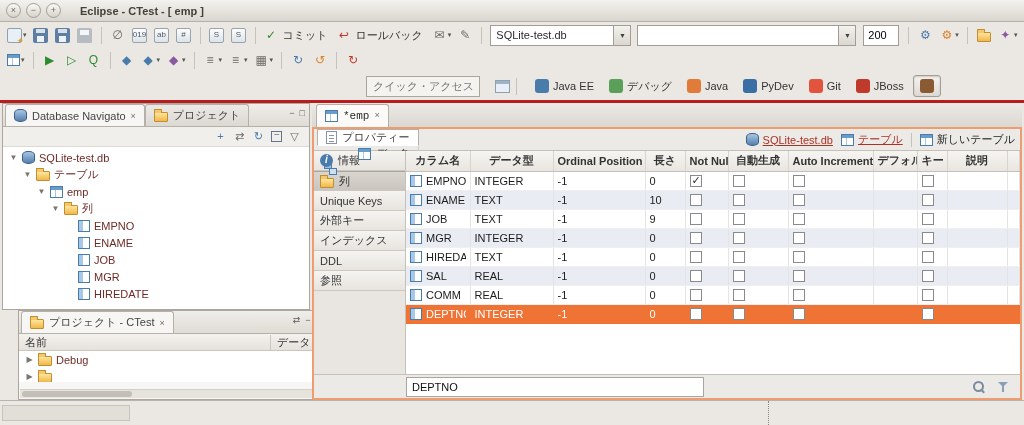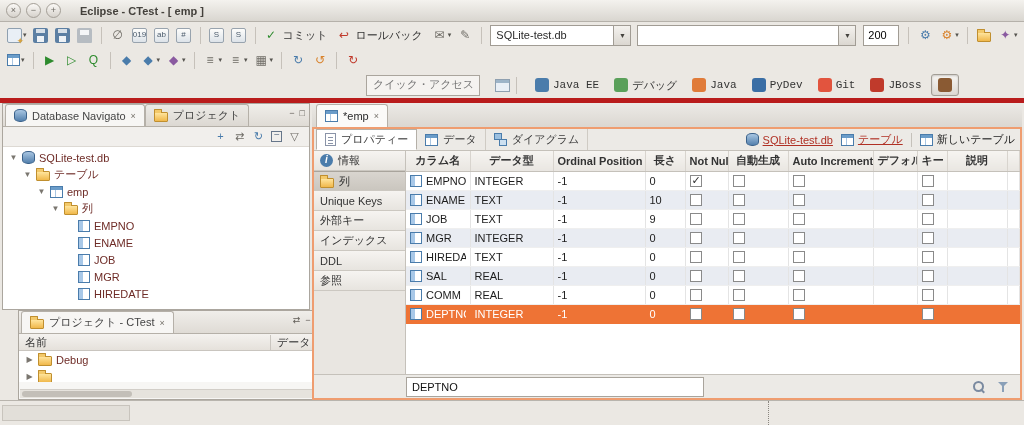--- a/index.html
+++ b/index.html
@@ -35,21 +35,21 @@
 .glyph-gray{color:#6f6c66;}
 .tlabel-btn{color:#333;padding:0 3px;white-space:nowrap;}
 .combo{display:flex;align-items:center;height:21px;background:#fff;border:1px solid #a19c94;margin:0 2px;flex:none;}
 .combo .cval{padding:0 5px;overflow:hidden;white-space:nowrap;}
 .combo .cbtn{width:17px;align-self:stretch;background:linear-gradient(#f4f2ee,#dbd7d1);border-left:1px solid #a19c94;display:flex;align-items:center;justify-content:center;font-size:7px;color:#44423d;}
 .combo.db .cval{width:122px;}
 .combo.schema .cval{width:200px;}
 .limit-input{width:36px;height:21px;border:1px solid #a19c94;padding:0 4px;font:inherit;margin:0 3px;}
 
 
-.row3{position:absolute;top:72px;left:0;width:100%;height:31px;display:flex;align-items:center;background:#ebe8e3;border-bottom:5px solid #b91c1c;font-family:Liberation Mono, monospace;}
+.row3{position:absolute;top:72px;left:0;width:100%;height:31px;display:flex;align-items:center;background:#ebe8e3;border-bottom:3px solid #b91c1c;}
 .quick-access{margin-left:366px;width:114px;height:21px;border:1px solid #aaa59d;background:#f5f3f0;color:#8a867f;padding:0 6px;font:inherit;flex:none;}
 .persp-switch{margin-left:12px;}
 .persp-switch-icon{width:15px;height:13px;border:1px solid #8fa0b0;background:#e9eff6;position:relative;}
 .persp-switch-icon::before{content:"";position:absolute;left:0;top:0;right:0;height:3px;background:#9db4c8;}
 .perspective-bar{display:flex;align-items:center;margin-left:8px;gap:3px;}
 .perspective{display:flex;align-items:center;gap:4px;padding:3px 6px;border-radius:3px;color:#333;white-space:nowrap;}
 .perspective.active{border:1px solid #a29d95;background:linear-gradient(#f7f5f2,#ddd9d3);box-shadow:inset 0 1px 2px rgba(0,0,0,.18);}
 .picon{width:14px;height:14px;border-radius:3px;flex:none;}
 
 
@@ -91,21 +91,21 @@
 
 .proj-header{display:flex;height:17px;background:linear-gradient(#f4f2ef,#e5e1db);border-bottom:1px solid #c9c5bf;align-items:center;color:#333;}
 .proj-col{padding:0 6px;white-space:nowrap;overflow:hidden;}
 .proj-col.name{width:252px;border-right:1px solid #c9c5bf;flex:none;}
 .proj-rows{background:#fff;height:31px;overflow:hidden;}
 .hscroll{position:absolute;bottom:1px;left:1px;right:1px;height:9px;background:#e6e3dd;border-top:1px solid #d2cec8;}
 .hscroll-thumb{position:absolute;left:2px;top:1px;width:110px;height:6px;background:#c3bfb8;border-radius:3px;}
 
 
 .editor{position:absolute;left:312px;top:103px;width:710px;height:297px;}
-.editor-tabs{height:24px;display:flex;align-items:flex-end;background:linear-gradient(#eceae6,#dbd7d1);padding-left:2px;}
+.editor-tabs{height:24px;display:flex;align-items:flex-end;background:linear-gradient(#eceae6,#dbd7d1);padding-left:2px;font-family:Liberation Mono, monospace;}
 .editor-tab{height:23px;display:flex;align-items:center;gap:5px;padding:0 8px;background:#fbfaf8;border:1px solid #b5b0a8;border-bottom:none;border-radius:3px 3px 0 0;margin-left:2px;}
 .editor-content{position:absolute;left:0;top:24px;right:0;bottom:0;border:2px solid var(--editor-highlight-border,#ef9d70);background:#eceae6;display:flex;flex-direction:column;}
 .subtab-row{height:22px;display:flex;align-items:center;background:#eceae6;border-bottom:1px solid #c5c1ba;padding-left:2px;flex:none;}
 .subtab{display:flex;align-items:center;gap:5px;height:21px;padding:0 8px;color:#3a3a3a;border-right:1px solid #cfcbc4;white-space:nowrap;}
 .subtab.active{background:#fff;border:1px solid #b5b0a8;border-bottom:1px solid #fff;}
 .subtab-links{margin-left:auto;display:flex;align-items:center;gap:8px;padding-right:5px;}
 .link-red{color:var(--link,#b03024);text-decoration:underline;display:flex;align-items:center;gap:4px;white-space:nowrap;}
 .link-plain{color:#222;display:flex;align-items:center;gap:4px;white-space:nowrap;}
 .vsep{width:1px;height:14px;background:#c5c1ba;}
 .editor-body{flex:1;display:flex;min-height:0;}
@@ -432,21 +432,21 @@
   <div class="editor">
     <div class="editor-tabs">
       <div class="editor-tab">
         <span class="table-icon"></span>
         <span>*emp</span>
         <span class="vclose">×</span>
       </div>
     </div>
     <div class="editor-content">
       <div class="subtab-row">
-        <div style="display:flex;align-items:flex-end;height:100%;">
+        <div style="display:flex;align-items:flex-end;height:100%;flex-direction:column;">
             <div class="subtab active">
     <span class="properties-icon"></span>
     <span>プロパティー</span>
   </div>
             <div class="subtab">
     <span class="table-icon"></span>
     <span>データ</span>
   </div>
             <div class="subtab">
     <span class="diagram-icon"></span>

